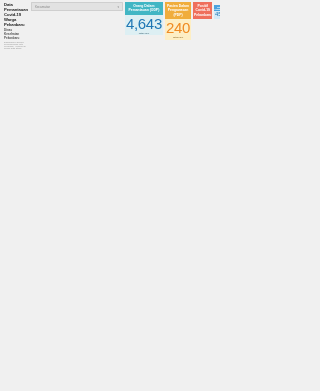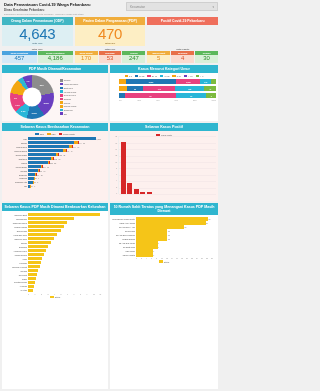--- a/index.html
+++ b/index.html
@@ -3,21 +3,21 @@
 <meta charset="utf-8">
 <style>
   * { box-sizing: border-box; margin:0; padding:0; }
   html,body { width:220px; height:391px; overflow:hidden; }
   body {
     font-family: "Liberation Sans", sans-serif;
     background:#f0f0f0;
     font-size:3px;
     color:#333;
   }
-  .page { width:220px; height:391px; padding:2px; display:flex; flex-direction:column; gap:2px; }
+  .page { width:220px; height:391px; padding:2px; display:flex; flex-direction:row; gap:2px; }
 
   
   .header { display:flex; gap:3px; align-items:flex-start; }
   .titlewrap { flex:1; padding-left:2px; }
   .t1 { font-size:4.2px; font-weight:bold; color:#222; letter-spacing:-0.1px; }
   .t2 { font-size:3px; font-weight:bold; color:#555; margin-top:0.6px; }
   .t3 { font-size:2px; color:#999; margin-top:1.2px; }
   .filter {
     width:92px; height:9px; background:#e2e2e2; border:0.4px solid #cfcfcf;
     display:flex; align-items:center; padding:0 3px; border-radius:0.5px;
@@ -126,21 +126,21 @@
     <div class="kpi kpi-a">
       <div class="kpi-head">Orang Dalam Pemantauan (ODP)</div>
       <div class="kpi-body">
         <div class="kpi-val">4,643</div>
         <div class="kpi-sub">Total ODP</div>
       </div>
     </div>
     <div class="kpi kpi-b">
       <div class="kpi-head">Pasien Dalam Pengawasan (PDP)</div>
       <div class="kpi-body">
-        <div class="kpi-val">470</div>
+        <div class="kpi-val">240</div>
         <div class="kpi-sub">Total PDP</div>
       </div>
     </div>
     <div class="kpi kpi-c">
       <div class="kpi-head">Positif Covid-19 Pekanbaru</div>
     </div>
   </div>
 
   <div class="substats">
     <div class="sgroup">

